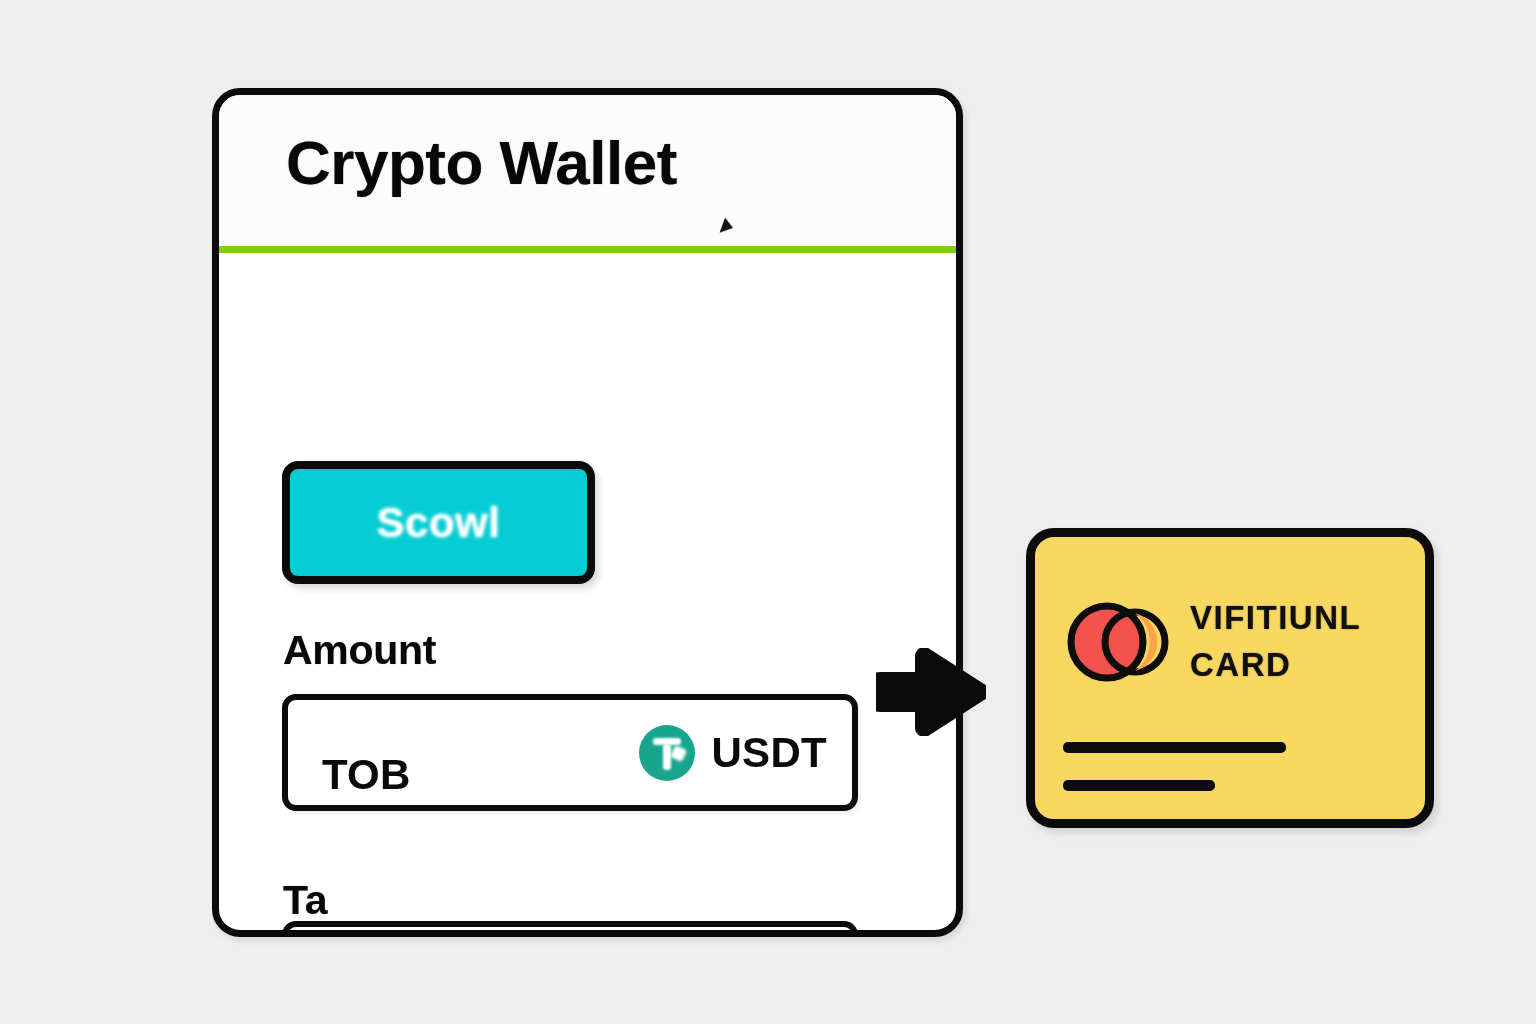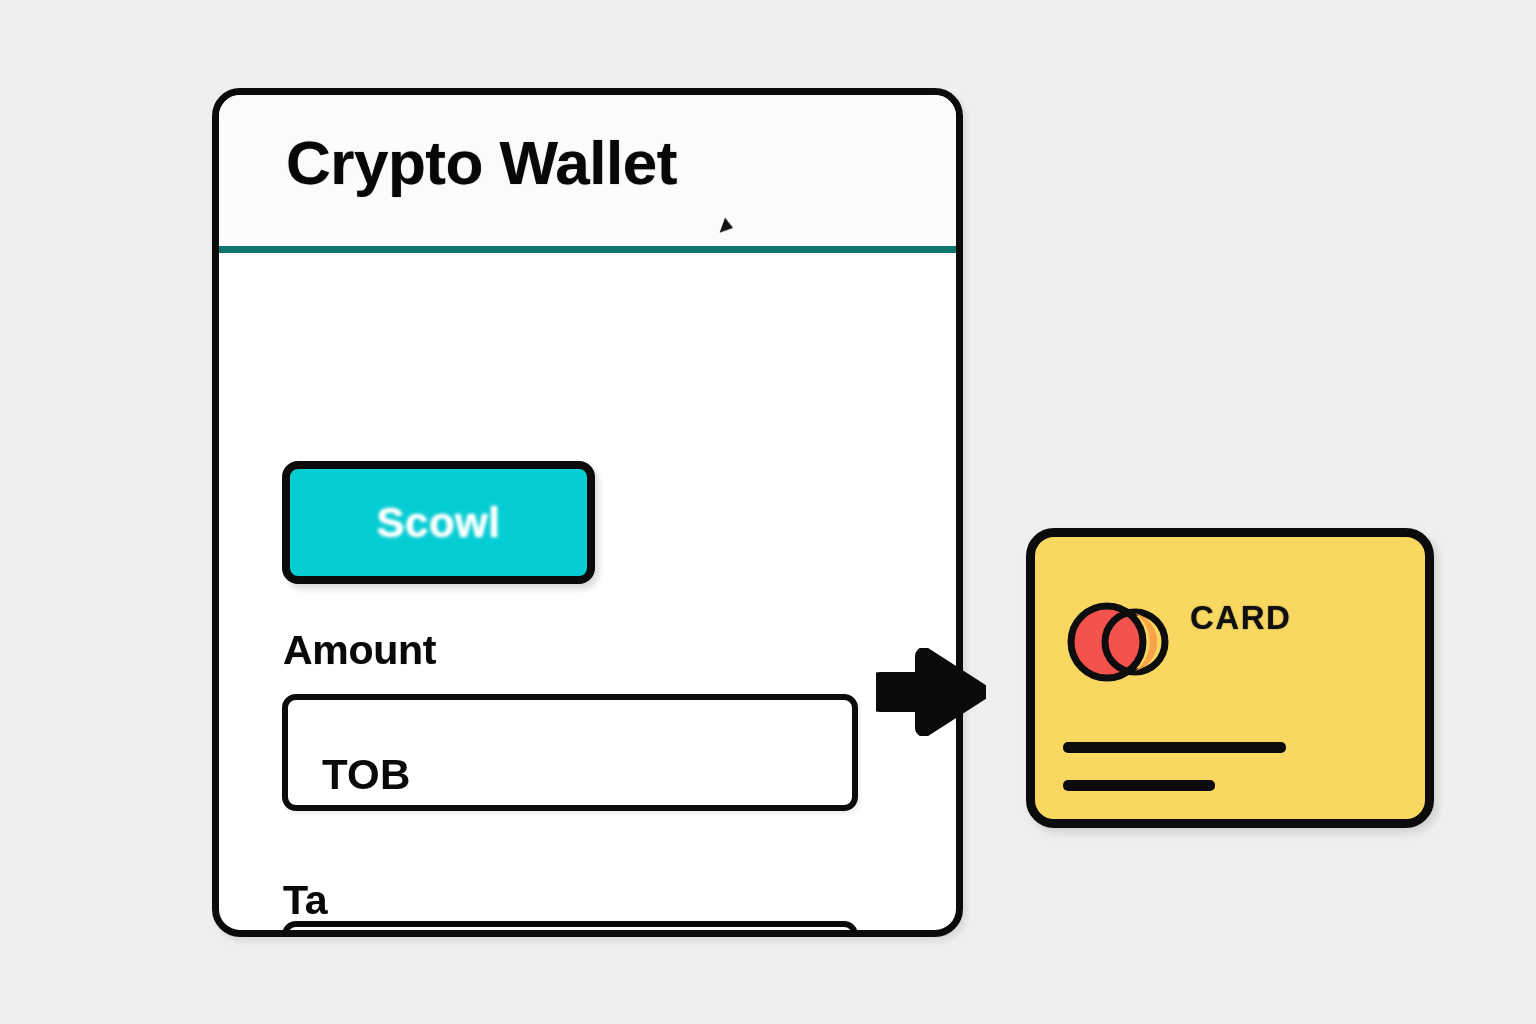--- a/index.html
+++ b/index.html
@@ -27,21 +27,21 @@
     border-radius: 28px;
     box-sizing: border-box;
     box-shadow: 3px 4px 7px rgba(0,0,0,0.10);
     overflow: hidden;
   }
 
   .wallet-header {
     position: relative;
     height: 158px;
     background: #fbfbfb;
-    border-bottom: 7px solid #0f766e;
+    border-bottom: 7px solid #84cc16;
     box-sizing: border-box;
   }
 
   .wallet-title {
     position: absolute;
     left: 67px;
     top: 32px;
     font-size: 62px;
     font-weight: 700;
     letter-spacing: -0.5px;
@@ -260,20 +260,26 @@
 
     <div class="scowl-button">
       <span class="scowl-button-label">Scowl</span>
     </div>
 
     <div class="field-label amount">Amount</div>
 
     <div class="input-box amount-box">
       <span class="input-value">TOB</span>
 
+      <span class="currency-group">
+        <span class="usdt-coin">
+          <span class="usdt-mark"></span>
+        </span>
+        <span class="usdt-label">USDT</span>
+      </span>
     </div>
 
     <div class="field-label to">Ta</div>
 
     <div class="input-box to-box">
       
     </div>
 
   </div>
 </div>
@@ -289,18 +295,19 @@
 
   <div class="card-logo">
     <svg viewBox="0 0 108 100" width="108" height="100" aria-hidden="true">
       <circle cx="42" cy="50" r="36" fill="#f4524d" stroke="#0d0d0d" stroke-width="7"></circle>
       <circle cx="70" cy="50" r="30" fill="none" stroke="#0d0d0d" stroke-width="7"></circle>
       <path d="M70 21 A30 30 0 0 1 70 79 A36 36 0 0 0 70 21 Z" fill="#f9a14a" opacity="0.95"></path>
     </svg>
   </div>
 
   <div class="card-brand">
+    <div class="card-brand-line line1">VIFITIUNL</div>
     <div class="card-brand-line line2">CARD</div>
   </div>
 
   <div class="card-line l1"></div>
   <div class="card-line l2"></div>
 </div>
 
 </body></html>

